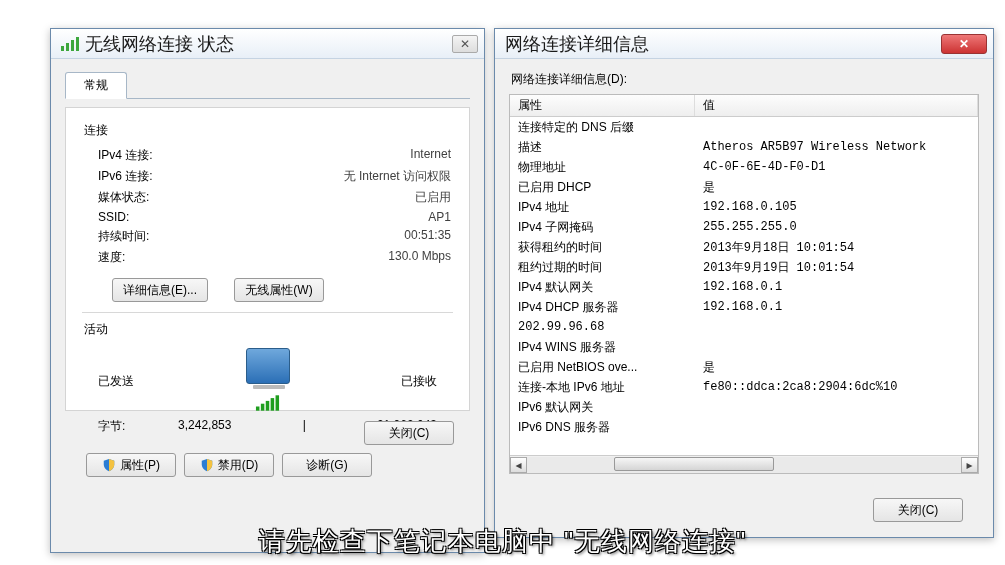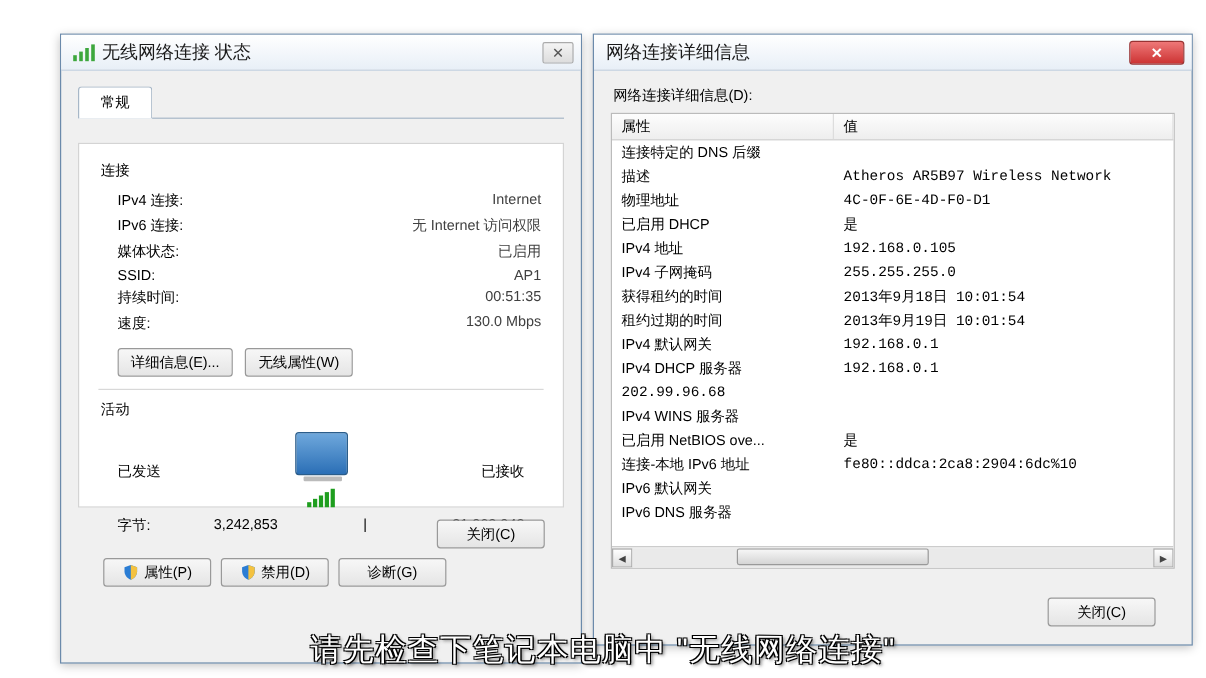--- a/index.html
+++ b/index.html
@@ -24,37 +24,37 @@
 
   .titlebar {
     height: 30px;
     background: linear-gradient(to bottom, #ffffff, #e8eff7);
     border-bottom: 1px solid #c5d3e2;
     display: flex;
     align-items: center;
     padding: 0 6px 0 10px;
     color: #1a1a1a;
   }
-  .titlebar .title-text { flex: 1; font-size: 15px; }
+  .titlebar .title-text { flex: 1; font-size: 18px; }
   .titlebar .signal-ico { margin-right: 6px; display: inline-flex; align-items: flex-end; gap: 2px; }
   .signal-ico span { display: inline-block; width: 3px; background: #3da73d; }
   .signal-ico span:nth-child(1) { height: 5px; }
   .signal-ico span:nth-child(2) { height: 8px; }
   .signal-ico span:nth-child(3) { height: 11px; }
   .signal-ico span:nth-child(4) { height: 14px; }
   .close-btn {
     width: 46px; height: 20px;
     background: linear-gradient(to bottom,#e77,#c33);
     border: 1px solid #933; border-radius: 3px;
     color: #fff; display: flex; align-items: center; justify-content: center;
     font-weight: bold; cursor: pointer;
   }
   .close-x { width: 26px; height: 18px; border-radius: 2px; background: linear-gradient(to bottom,#f4f4f4,#ddd); border:1px solid #aaa; display:flex;align-items:center;justify-content:center; color:#555;cursor:pointer;}
   .content { padding: 12px 14px 10px 14px; }
-  .tab-strip { margin-bottom: 20px; position: relative; }
+  .tab-strip { margin-bottom: 8px; position: relative; }
   .tab {
     display: inline-block;
     border: 1px solid #a7b7c7;
     border-bottom: 1px solid #fff;
     background: #fff;
     padding: 4px 18px;
     border-top-left-radius: 3px;
     border-top-right-radius: 3px;
     position: relative;
     top: 1px;
@@ -77,21 +77,21 @@
   .signal-big span:nth-child(5){height:22px;}
 
   .btn {
     display: inline-flex; align-items: center; justify-content:center;
     min-width: 90px; height: 24px;
     background: linear-gradient(to bottom,#f7f7f7,#e5e5e5);
     border: 1px solid #999; border-radius: 3px;
     padding: 0 10px; cursor: pointer; gap:4px;
     font-size: 12px;
   }
-  .btn-row { margin: 10px 0 6px 14px; display: flex; gap: 10px; }
+  .btn-row { margin: 10px 0 6px 28px; display: flex; gap: 26px; }
 
   .divider { border-top: 1px solid #d8d8d8; margin: 10px -2px 8px -2px; }
 
   .activity { display: flex; align-items: center; justify-content: space-between; padding: 4px 14px 0 14px; }
   .activity-center { display:flex; flex-direction:column; align-items:center; }
   .pc-icon {
     width: 44px; height: 36px; background: linear-gradient(to bottom,#6fa8dc,#2b6fb6);
     border: 1px solid #2b5d8a; border-radius: 3px; position: relative;
   }
   .pc-icon::after { content:''; position:absolute; bottom:-6px; left:6px; width:32px; height:4px; background:#bbb; border-radius:1px;}

